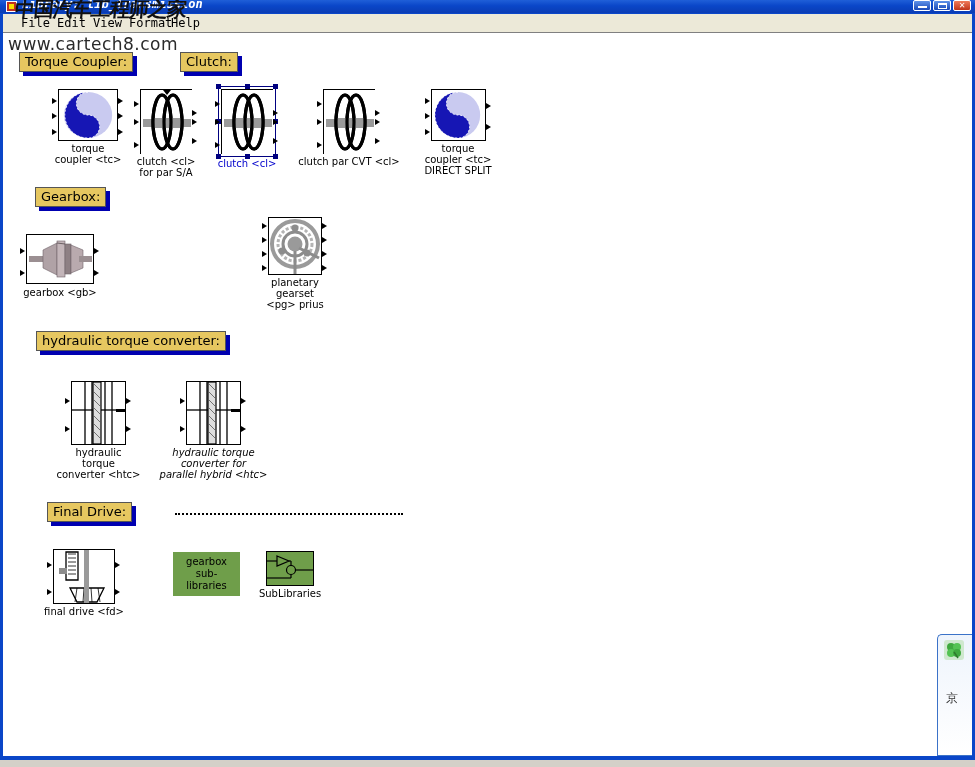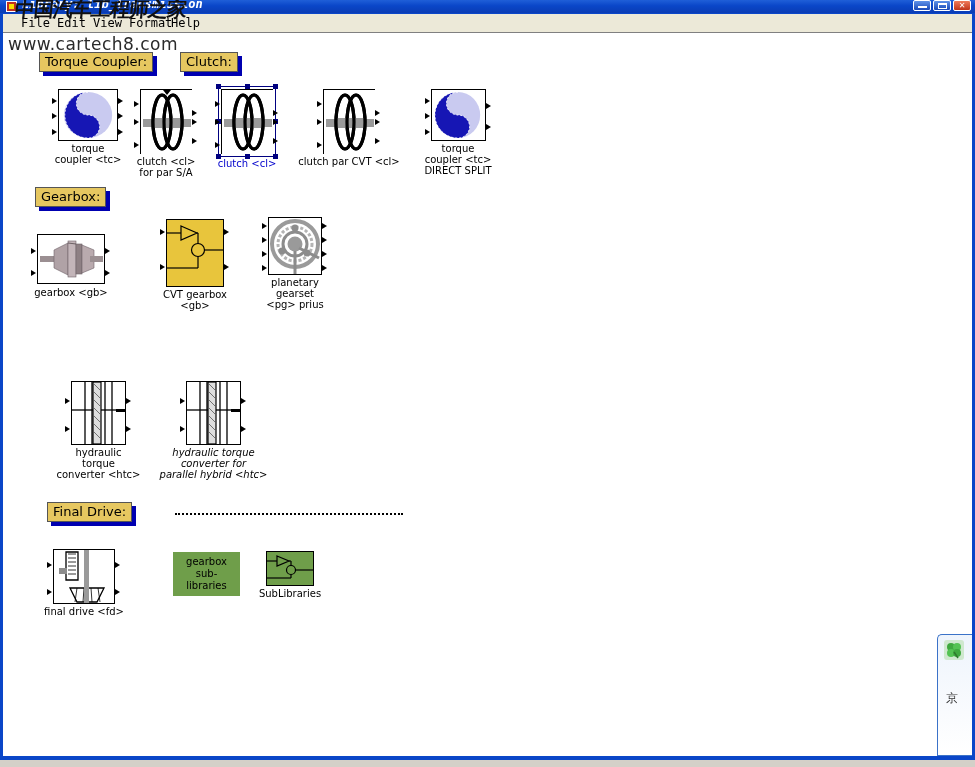--- a/index.html
+++ b/index.html
@@ -263,31 +263,35 @@
       <div class="menu-item" style="left:90px">View</div>
       <div class="menu-item" style="left:126px">Format</div>
       <div class="menu-item" style="left:168px">Help</div>
       <div class="wm-cn">中国汽车工程师之家</div>
     </div>
 
     <div class="canvas">
 
       <div class="wm-url">www.cartech8.com</div>
 
-      <div class="sect" style="left:36px;  top:19px;">
+      <div class="sect" style="left:16px;  top:19px;">
         <div class="shadow"></div>
         <div class="box">Torque Coupler:</div>
       </div>
       <div class="sect" style="left:177px; top:19px;border-radius:9px;">
         <div class="shadow"></div>
         <div class="box">Clutch:</div>
       </div>
       <div class="sect" style="left:32px;  top:154px;">
         <div class="shadow"></div>
         <div class="box">Gearbox:</div>
+      </div>
+      <div class="sect" style="left:33px;  top:298px;">
+        <div class="shadow"></div>
+        <div class="box">hydraulic torque converter:</div>
       </div>
       <div class="sect" style="left:44px;  top:469px;">
         <div class="shadow"></div>
         <div class="box">Final Drive:</div>
       </div>
 
       <div style="position:absolute; left:55px; top:56px; width:60px; height:52px;">
         <div class="block" style="left:0;top:0;width:60px;height:52px;">
           <svg class="yy" viewBox="0 0 60 52" preserveAspectRatio="none">
             <ellipse cx="30" cy="26" rx="25" ry="24" fill="#c9caf0"></ellipse>
@@ -390,60 +394,40 @@
         <span class="port in" style="left:-6px; top:9px;"></span>
         <span class="port in" style="left:-6px; top:24px;"></span>
         <span class="port in" style="left:-6px; top:40px;"></span>
         <span class="port out" style="left:55px; top:14px;"></span>
         <span class="port out" style="left:55px; top:35px;"></span>
         <div class="caption" style="left:-28px; top:54px; width:110px;">torque
 coupler &lt;tc&gt;
 DIRECT SPLIT</div>
       </div>
 
-      <div style="position:absolute; left:34px; top:201px; width:68px; height:62px;">
+      <div style="position:absolute; left:23px; top:201px; width:68px; height:62px;">
         <div class="block" style="left:0;top:0;width:68px;height:50px;">
           <svg width="66" height="48" viewBox="0 0 66 48">
             <rect x="0" y="0" width="66" height="48" fill="#fff"></rect>
             <rect x="2" y="21" width="14" height="6" fill="#9b8f92"></rect>
             <polygon points="16,15 30,8 30,40 16,33" fill="#b0a2a6" stroke="#6e6268" stroke-width="0.6"></polygon>
             <rect x="30" y="6" width="8" height="36" fill="#c3b5b9" stroke="#6e6268" stroke-width="0.6"></rect>
             <rect x="38" y="9" width="6" height="30" fill="#8e8084" stroke="#6e6268" stroke-width="0.6"></rect>
             <polygon points="44,10 56,15 56,33 44,38" fill="#b9aaae" stroke="#6e6268" stroke-width="0.6"></polygon>
             <rect x="52" y="21" width="13" height="6" fill="#9b8f92"></rect>
             <path d="M30 8 L38 9" stroke="#574c51" stroke-width="0.8"></path>
           </svg>
         </div>
         <span class="port in" style="left:-6px; top:14px;"></span>
         <span class="port in" style="left:-6px; top:36px;"></span>
         <span class="port out" style="left:68px; top:14px;"></span>
         <span class="port out" style="left:68px; top:36px;"></span>
         <div class="caption" style="left:-14px; top:53px; width:96px;">gearbox &lt;gb&gt;</div>
       </div>
 
-      <div style="position:absolute; left:163px; top:186px; width:58px; height:68px;">
-        <div class="block goldblk" style="left:0;top:0;width:58px;height:68px;">
-          <svg width="56" height="66" viewBox="0 0 56 66">
-            <line x1="0" y1="13" x2="14" y2="13" stroke="#000" stroke-width="1.2"></line>
-            <polygon points="14,6 30,13 14,20" fill="none" stroke="#000" stroke-width="1.2"></polygon>
-            <line x1="30" y1="13" x2="31" y2="13" stroke="#000" stroke-width="1.2"></line>
-            <line x1="31" y1="13" x2="31" y2="24" stroke="#000" stroke-width="1.2"></line>
-            <circle cx="31" cy="30" r="6.5" fill="none" stroke="#000" stroke-width="1.2"></circle>
-            <line x1="37.5" y1="30" x2="56" y2="30" stroke="#000" stroke-width="1.2"></line>
-            <line x1="31" y1="36.5" x2="31" y2="48" stroke="#000" stroke-width="1.2"></line>
-            <line x1="0" y1="48" x2="31" y2="48" stroke="#000" stroke-width="1.2"></line>
-          </svg>
-        </div>
-        <span class="port in" style="left:-6px; top:10px;"></span>
-        <span class="port in" style="left:-6px; top:45px;"></span>
-        <span class="port out" style="left:58px; top:10px;"></span>
-        <span class="port out" style="left:58px; top:45px;"></span>
-        <div class="caption" style="left:-20px; top:70px; width:98px;">CVT gearbox
-&lt;gb&gt;</div>
-      </div>
 
       <div style="position:absolute; left:265px; top:184px; width:54px; height:58px;">
         <div class="block" style="left:0;top:0;width:54px;height:58px;">
           <svg width="52" height="56" viewBox="0 0 52 56">
             <rect x="0" y="0" width="52" height="56" fill="#fff"></rect>
             <circle cx="26" cy="26" r="23" fill="none" stroke="#9a9a9a" stroke-width="4"></circle>
             <circle cx="26" cy="26" r="17" fill="none" stroke="#b4b4b4" stroke-width="3" stroke-dasharray="3,2"></circle>
             <circle cx="26" cy="26" r="12" fill="none" stroke="#8c8c8c" stroke-width="3"></circle>
             <circle cx="26" cy="26" r="7.5" fill="#9a9a9a"></circle>
             <circle cx="26" cy="10" r="3.5" fill="#8c8c8c"></circle>

